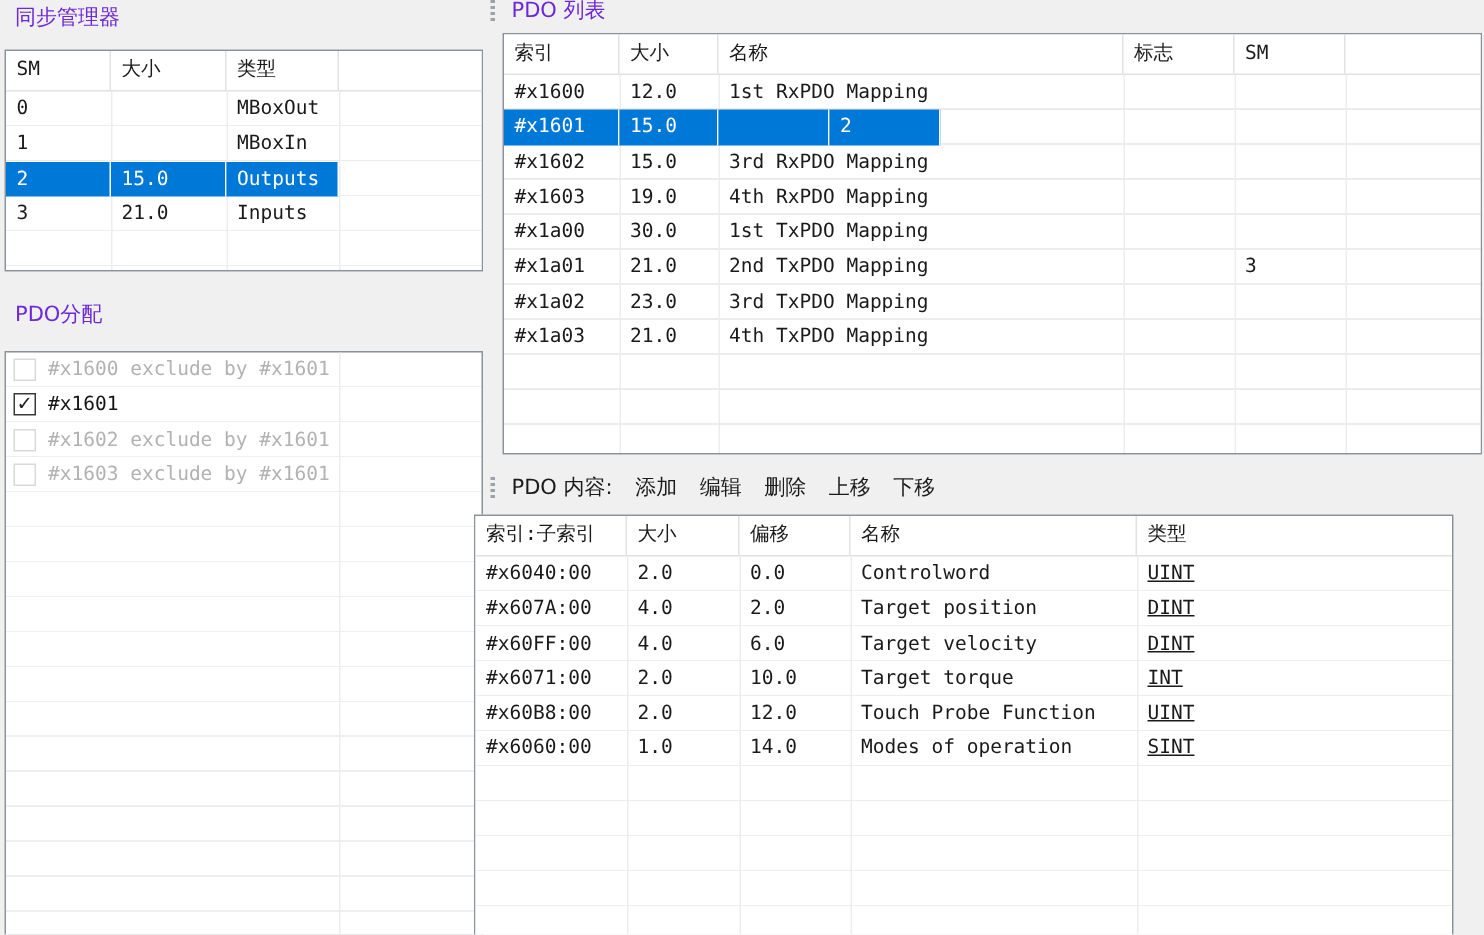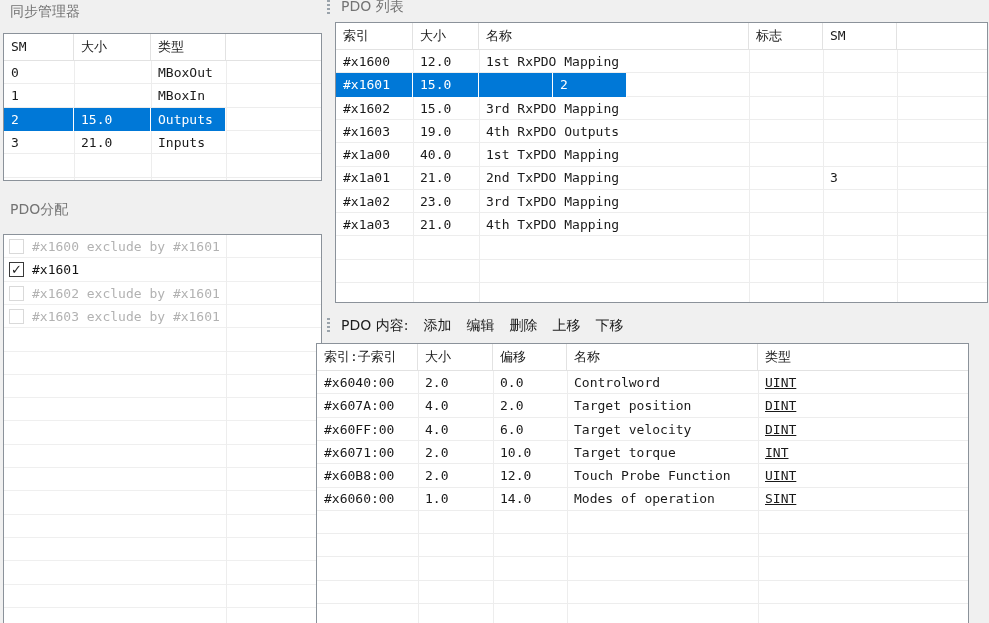--- a/index.html
+++ b/index.html
@@ -1,18 +1,18 @@
 <!DOCTYPE html>
 <html><head>
 <meta charset="utf-8">
 <style>
   html,body{margin:0;padding:0;background:#f0f0f0;}
   .screen{position:relative;width:989px;height:623px;background:#f0f0f0;overflow:hidden;
           font-family:"DejaVu Sans",sans-serif;}
-  .section-title{position:absolute;font-size:14px;color:#737373;white-space:nowrap;}
+  .section-title{position:absolute;font-size:14px;color:#6d28d9;white-space:nowrap;}
   .grip{position:absolute;width:3px;height:15px;
         background:repeating-linear-gradient(to bottom,#9aa3ab 0 2px,transparent 2px 4px);}
   .box{position:absolute;background:#fff;border:1px solid #8b929a;box-sizing:border-box;}
   .thead{position:absolute;left:0;right:0;top:0;height:27px;display:flex;
          border-bottom:1px solid #e2e2e2;box-sizing:border-box;background:#fff;z-index:3;}
   .th{box-sizing:border-box;height:100%;line-height:25px;padding-left:7px;font-size:13px;
       color:#1a1a1a;border-right:1px solid #e2e2e2;white-space:nowrap;overflow:hidden;
       font-family:"DejaVu Sans Mono","DejaVu Sans",monospace;}
   .th:last-child{border-right:none;flex:1;}
   .tbody{position:absolute;left:0;right:0;top:27px;bottom:0;
@@ -36,21 +36,21 @@
            background-image:repeating-linear-gradient(to bottom,#fff 0px,#fff 22.3px,#efefef 22.3px,#efefef 23.3px);}
   .check-item{position:relative;z-index:2;display:flex;align-items:center;height:23.3px;}
   .cbx{box-sizing:border-box;width:15px;height:15px;margin:0 8px 0 5px;background:#fff;
        border:1px solid #393939;font-size:13px;line-height:13px;text-align:center;color:#1c1c1c;}
   .check-item.off .cbx{border-color:#d9d9d9;}
   .clabel{font-size:13px;color:#141414;white-space:nowrap;
           font-family:"DejaVu Sans Mono","DejaVu Sans",monospace;}
   .check-item.off .clabel{color:#b2b2b2;text-align:center;}
   
   .action-bar{position:absolute;left:341px;top:317px;height:17px;display:flex;
-              align-items:flex-start;gap:15px;z-index:4;}
+              align-items:flex-end;gap:15px;z-index:4;}
   .action-bar .bar-title{font-size:14px;color:#1b1b1b;white-space:nowrap;}
   .action{font-size:14px;color:#1b1b1b;white-space:nowrap;cursor:default;}
 </style>
 </head>
 <body>
 
 <div class="screen">
 
   <div class="section-title" style="left:10px;top:3px;">同步管理器</div>
 
@@ -152,28 +152,28 @@
         <div class="td c0">#x1602</div>
         <div class="td c1">15.0</div>
         <div class="td c2">3rd RxPDO Mapping</div>
         <div class="td c3"></div>
         <div class="td c4"></div>
         <div class="td"></div>
       </div>
       <div class="trow">
         <div class="td c0">#x1603</div>
         <div class="td c1">19.0</div>
-        <div class="td c2">4th RxPDO Outputs</div>
+        <div class="td c2">4th RxPDO Mapping</div>
         <div class="td c3"></div>
         <div class="td c4"></div>
         <div class="td"></div>
       </div>
       <div class="trow">
         <div class="td c0">#x1a00</div>
-        <div class="td c1">40.0</div>
+        <div class="td c1">30.0</div>
         <div class="td c2">1st TxPDO Mapping</div>
         <div class="td c3"></div>
         <div class="td c4"></div>
         <div class="td"></div>
       </div>
       <div class="trow">
         <div class="td c0">#x1a01</div>
         <div class="td c1">21.0</div>
         <div class="td c2">2nd TxPDO Mapping</div>
         <div class="td c3"></div>

